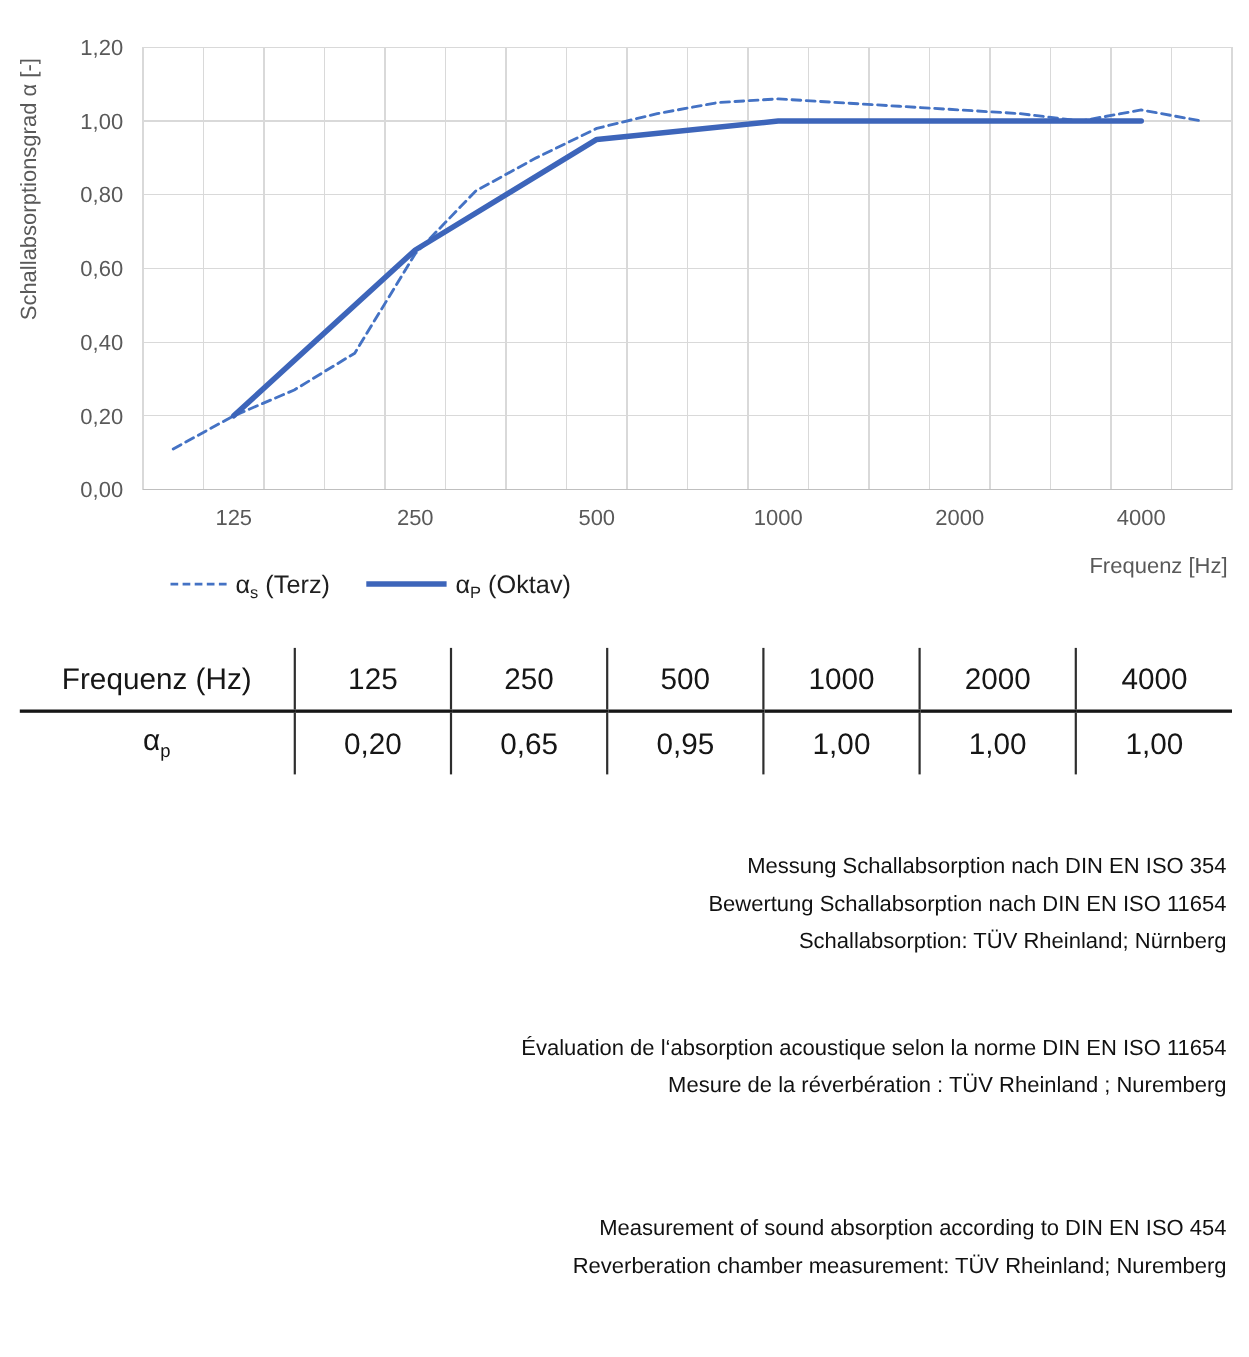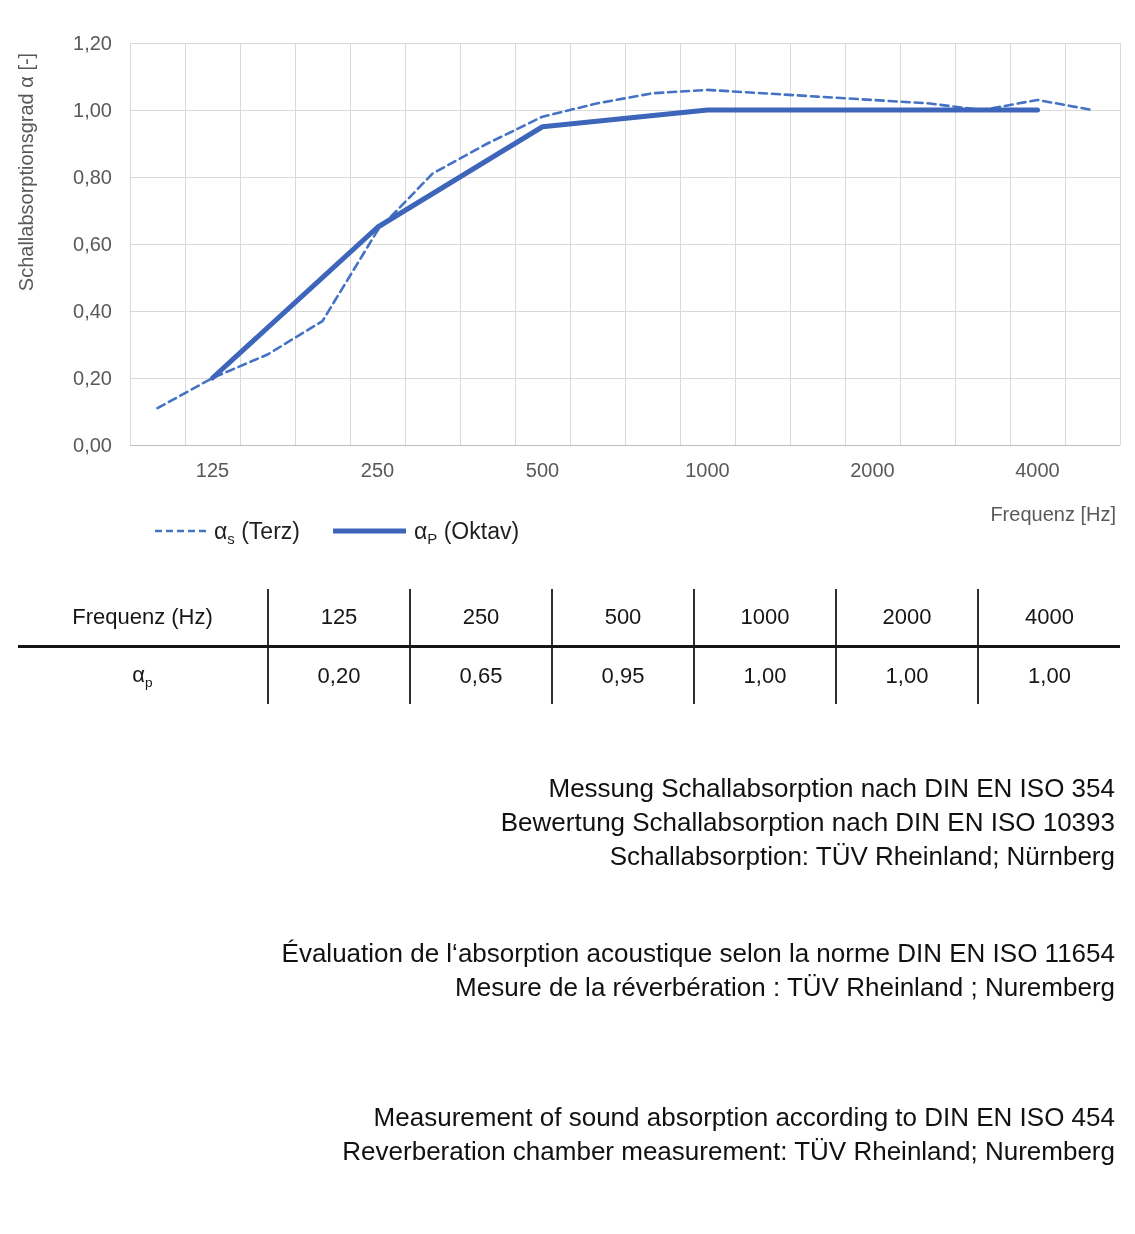--- a/index.html
+++ b/index.html
@@ -15,40 +15,40 @@
   #chart { position:absolute; top:0; left:0; }
   #chart text { font-family: "Liberation Sans", "DejaVu Sans", sans-serif; }
 
   
   .table-wrap { position:absolute; top:589px; left:18px; width:1102px; }
   table.abs-table {
     border-collapse: collapse;
     table-layout: fixed;
     width: 1102px;
     color: #161616;
-    font-size: 22px;
+    font-size: 27px;
   }
   table.abs-table td {
     text-align: center;
     vertical-align: middle;
     height: 56px;
     padding: 0;
     border-left: 2px solid #2e2e2e;
   }
   table.abs-table td:first-child { border-left: none; }
   table.abs-table tr.hdr td { border-bottom: 3px solid #161616; }
   table.abs-table sub { font-size: 0.62em; }
 
   
   .notes {
     position: absolute;
     right: 20px;
     left: 20px;
     text-align: right;
-    font-size: 26px;
+    font-size: 20px;
     line-height: 34px;
     color: #111111;
   }
   #notes-de { top: 771px; }
   #notes-fr { top: 936px; }
   #notes-en { top: 1100px; }
 </style>
 </head>
 <body>
 
@@ -145,21 +145,21 @@
           <td>1,00</td>
           <td>1,00</td>
           <td>1,00</td>
         </tr>
       </tbody>
     </table>
   </div>
 
   <div class="notes" id="notes-de">
     <div>Messung Schallabsorption nach DIN EN ISO 354</div>
-    <div>Bewertung Schallabsorption nach DIN EN ISO 10393</div>
+    <div>Bewertung Schallabsorption nach DIN EN ISO 11654</div>
     <div>Schallabsorption: TÜV Rheinland; Nürnberg</div>
   </div>
   <div class="notes" id="notes-fr">
     <div>Évaluation de l‘absorption acoustique selon la norme DIN EN ISO 11654</div>
     <div>Mesure de la réverbération : TÜV Rheinland ; Nuremberg</div>
   </div>
   <div class="notes" id="notes-en">
     <div>Measurement of sound absorption according to DIN EN ISO 454</div>
     <div>Reverberation chamber measurement: TÜV Rheinland; Nuremberg</div>
   </div>

